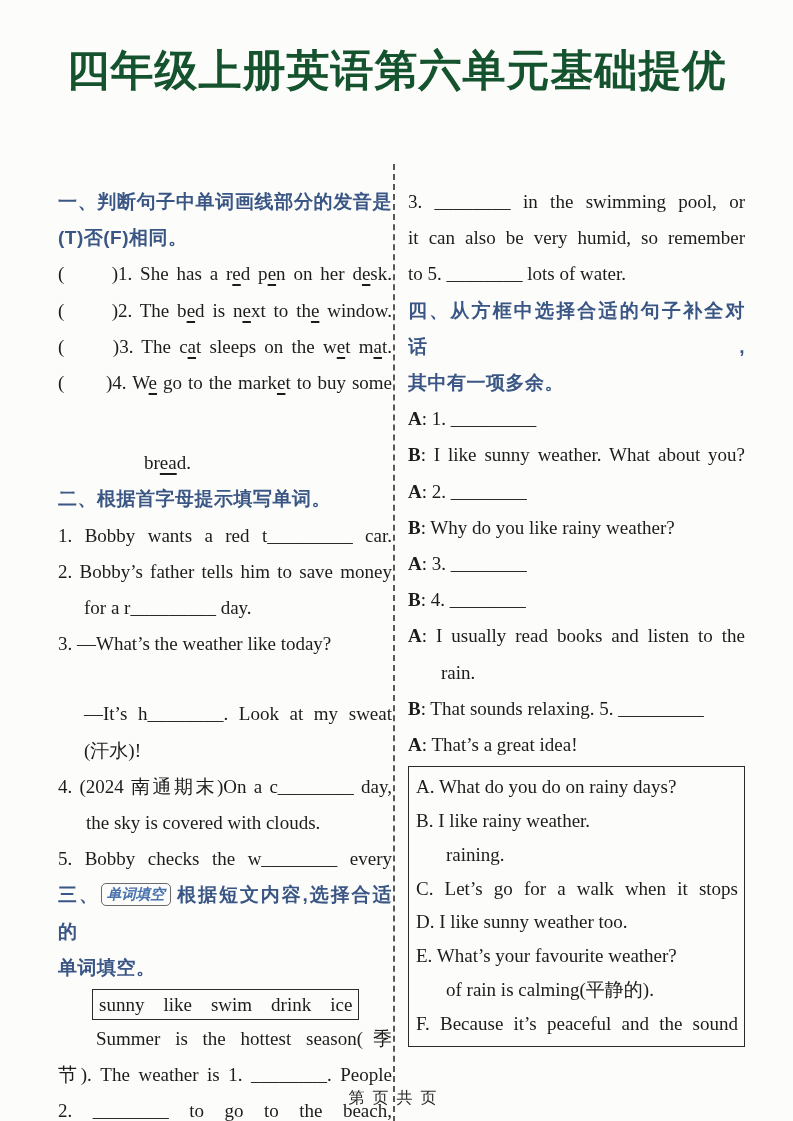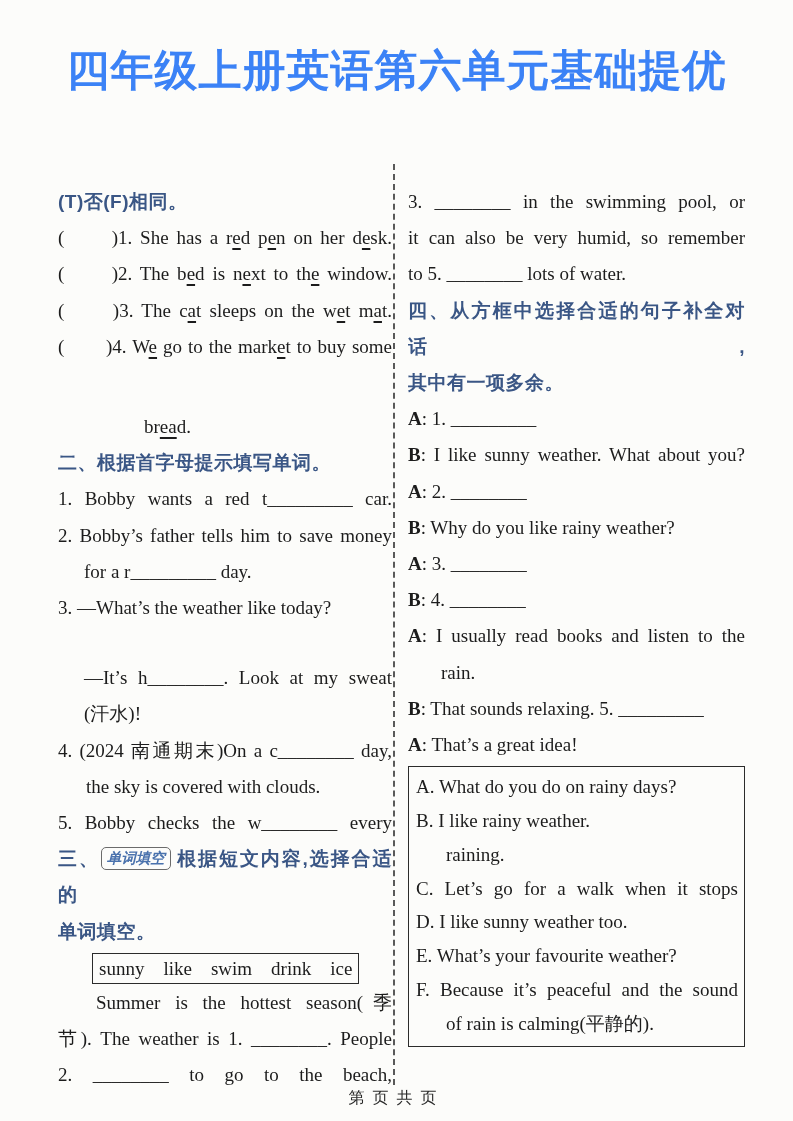--- a/index.html
+++ b/index.html
@@ -4,21 +4,21 @@
 <style>
   html,body{margin:0;padding:0;background:#e8e8e8;}
   .page{
     width:793px;height:1121px;position:relative;margin:0 auto;
     background:#fcfcfa;overflow:hidden;
     font-family:"Liberation Serif",serif;color:#1c1c1c;
   }
   .title{
     margin:0;padding-top:40px;text-align:center;
     font-family:"Liberation Sans",sans-serif;font-weight:bold;
-    font-size:43px;line-height:60px;color:#3b82f6;letter-spacing:1px;
+    font-size:43px;line-height:60px;color:#14532d;letter-spacing:1px;
   }
   .cols{display:flex;margin-top:84px;padding:0 48px 0 58px;align-items:stretch;}
   .col{font-size:19px;}
   .col-left{width:334px;}
   .divider{width:0;border-left:2px dashed #595959;margin:-20px 13px 8px 1px;}
   .col-right{width:337px;}
   .line{
     line-height:36.2px;min-height:36.2px;font-size:19px;
     overflow:hidden;white-space:nowrap;
   }
@@ -46,20 +46,21 @@
     letter-spacing:8px;
   }
 </style>
 </head>
 <body>
 
 <div class="page">
   <h1 class="title">四年级上册英语第六单元基础提优</h1>
   <div class="cols">
     <div class="col col-left" id="col-left">
+        <div class="line hdr j">一、判断句子中单词画线部分的发音是</div>
         <div class="line hdr">(T)否(F)相同。</div>
         <div class="line j">(　　)1. She has a r<span class="u">e</span>d p<span class="u">e</span>n on her d<span class="u">e</span>sk.</div>
         <div class="line j">(　　)2. The b<span class="u">e</span>d is n<span class="u">e</span>xt to th<span class="u">e</span> window.</div>
         <div class="line j">(　　)3. The c<span class="u">a</span>t sleeps on the w<span class="u">e</span>t m<span class="u">a</span>t.</div>
         <div class="line j">(　　)4. W<span class="u">e</span> go to the mark<span class="u">e</span>t to buy some</div>
         <div class="line" style="padding-left: 86px; margin-top: 44px;">br<span class="u">ea</span>d.</div>
         <div class="line hdr">二、根据首字母提示填写单词。</div>
         <div class="line j">1. Bobby wants a red t_________ car.</div>
         <div class="line j">2. Bobby’s father tells him to save money</div>
         <div class="line" style="padding-left: 26px;">for a r_________ day.</div>
@@ -95,19 +96,19 @@
         <div class="line" style="padding-left: 33px;">rain.</div>
         <div class="line"><b>B</b>: That sounds relaxing. 5. _________</div>
         <div class="line"><b>A</b>: That’s a great idea!</div>
         <div class="box optbox">
           <div class="line">A. What do you do on rainy days?</div>
           <div class="line">B. I like rainy weather.</div>
           <div class="line" style="padding-left: 30px;">raining.</div>
           <div class="line j">C. Let’s go for a walk when it stops</div>
           <div class="line">D. I like sunny weather too.</div>
           <div class="line">E. What’s your favourite weather?</div>
+          <div class="line" style="padding-left: 30px;">of rain is calming(平静的).</div>
           <div class="line j">F. Because it’s peaceful and the sound</div>
-          <div class="line" style="padding-left: 30px;">of rain is calming(平静的).</div>
         </div>
       </div>
   </div>
   <div class="footer">第页共页</div>
 </div>
 
 </body></html>

